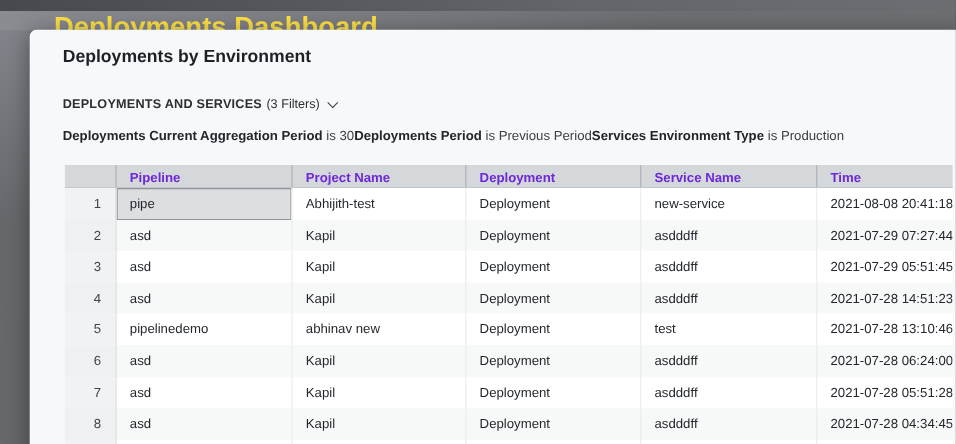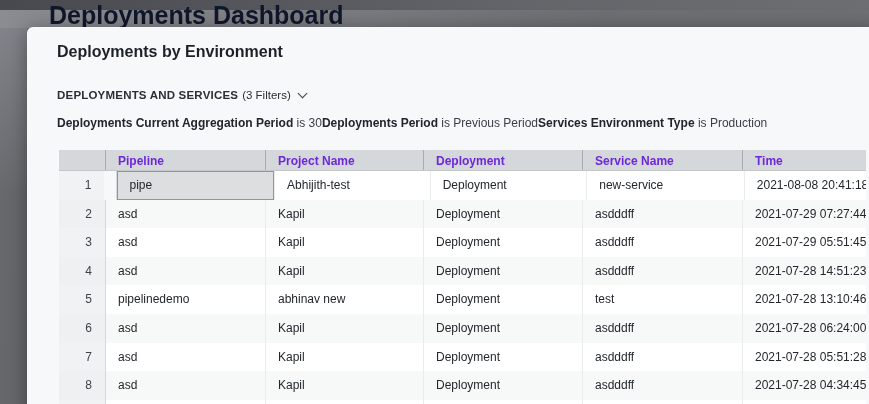--- a/index.html
+++ b/index.html
@@ -8,22 +8,22 @@
     position:relative; width:869px; height:404px; overflow:hidden;
     font-family:"Liberation Sans", sans-serif; background:#6e6f73;
   }
   
   .topbar { position:absolute; left:0; top:0; width:869px; height:10px;
     background:linear-gradient(to right,#48494e,#64656a 60%,#6d6e72); }
   .backdrop-fade { position:absolute; left:0; top:10px; width:600px; height:18px;
     background:linear-gradient(to right,#8b8c91,#6e6f73); }
   .left-strip { position:absolute; left:0; top:28px; width:27px; height:376px;
     background:linear-gradient(to bottom,#82838a,#67686c 45%,#66676b); }
-  .page-title { position:absolute; left:49px; top:1px; font-size:25px; line-height:28px;
-    font-weight:bold; color:#0f172a; white-space:nowrap; }
+  .page-title { position:absolute; left:49px; top:11px; font-size:25px; line-height:28px;
+    font-weight:bold; color:#fde047; white-space:nowrap; }
   
   .modal { position:absolute; left:27px; top:27px; width:853px; height:392px;
     background:#f7f8f9; border-radius:6px; box-shadow:0 3px 20px rgba(0,0,0,.38); }
   .modal-title { position:absolute; left:30px; top:16px; font-size:16px;
     font-weight:bold; color:#1c2127; white-space:nowrap; }
   .filter-bar { position:absolute; left:30px; top:60px; height:16px;
     display:flex; align-items:center; font-size:11.5px; color:#2a2f36;
     cursor:pointer; white-space:nowrap; }
   .fb-label { font-weight:bold; letter-spacing:.2px; }
   .fb-count { margin-left:4px; }
@@ -42,21 +42,21 @@
   .th.first { border-left:none; }
   .td { height:28.6px; font-size:12px; color:#24282e; padding:7px 0 0 12px;
     border-left:1px solid #e9ebec; overflow:hidden; white-space:nowrap; }
   .td.num { background:#f1f2f4; color:#3e434a; text-align:right;
     padding-right:13px; padding-left:0; border-left:none; }
   .td.c1 { border-left:1px solid #d6d9dc; }
   .row-even .td { background:#f7f8f8; }
   .row-even .td.num { background:#eff0f2; }
   .row-odd .td { background:#ffffff; }
   .row-odd .td.num { background:#f1f2f4; }
-  .selected-cell { background:#dcdee0 !important; box-shadow:inset 0 0 0 1px #8f959b;margin-left:12px; }
+  .selected-cell { background:#dcdee0 !important; box-shadow:inset 0 0 0 1px #8f959b; }
 </style>
 </head>
 <body>
 
 <div class="screen">
 
   <div class="topbar"></div>
   <div class="backdrop-fade"></div>
   <div class="page-title">Deployments Dashboard</div>
   <div class="left-strip"></div>

